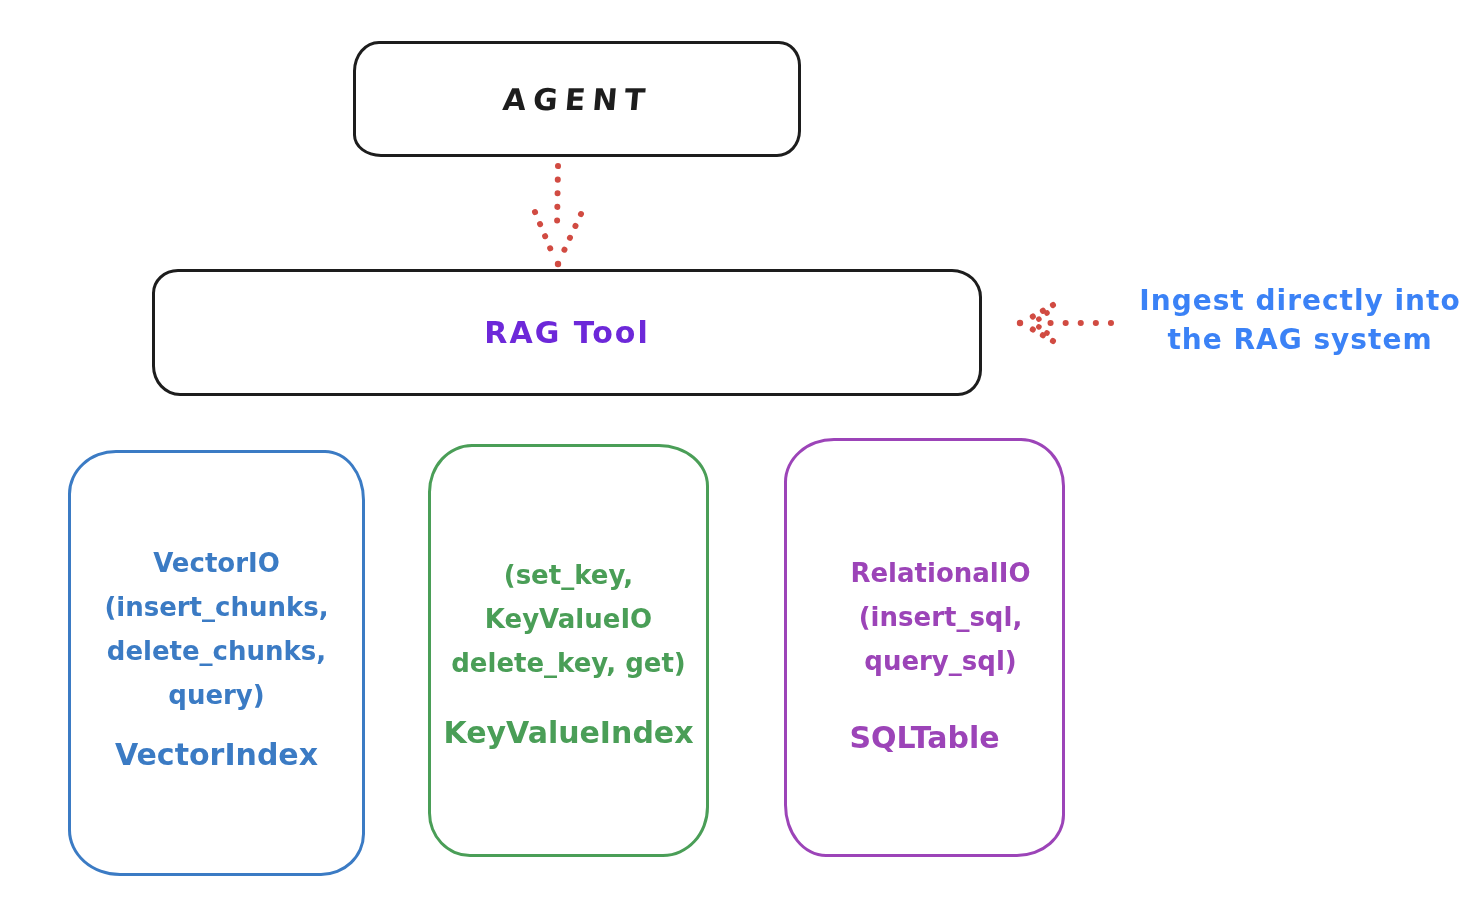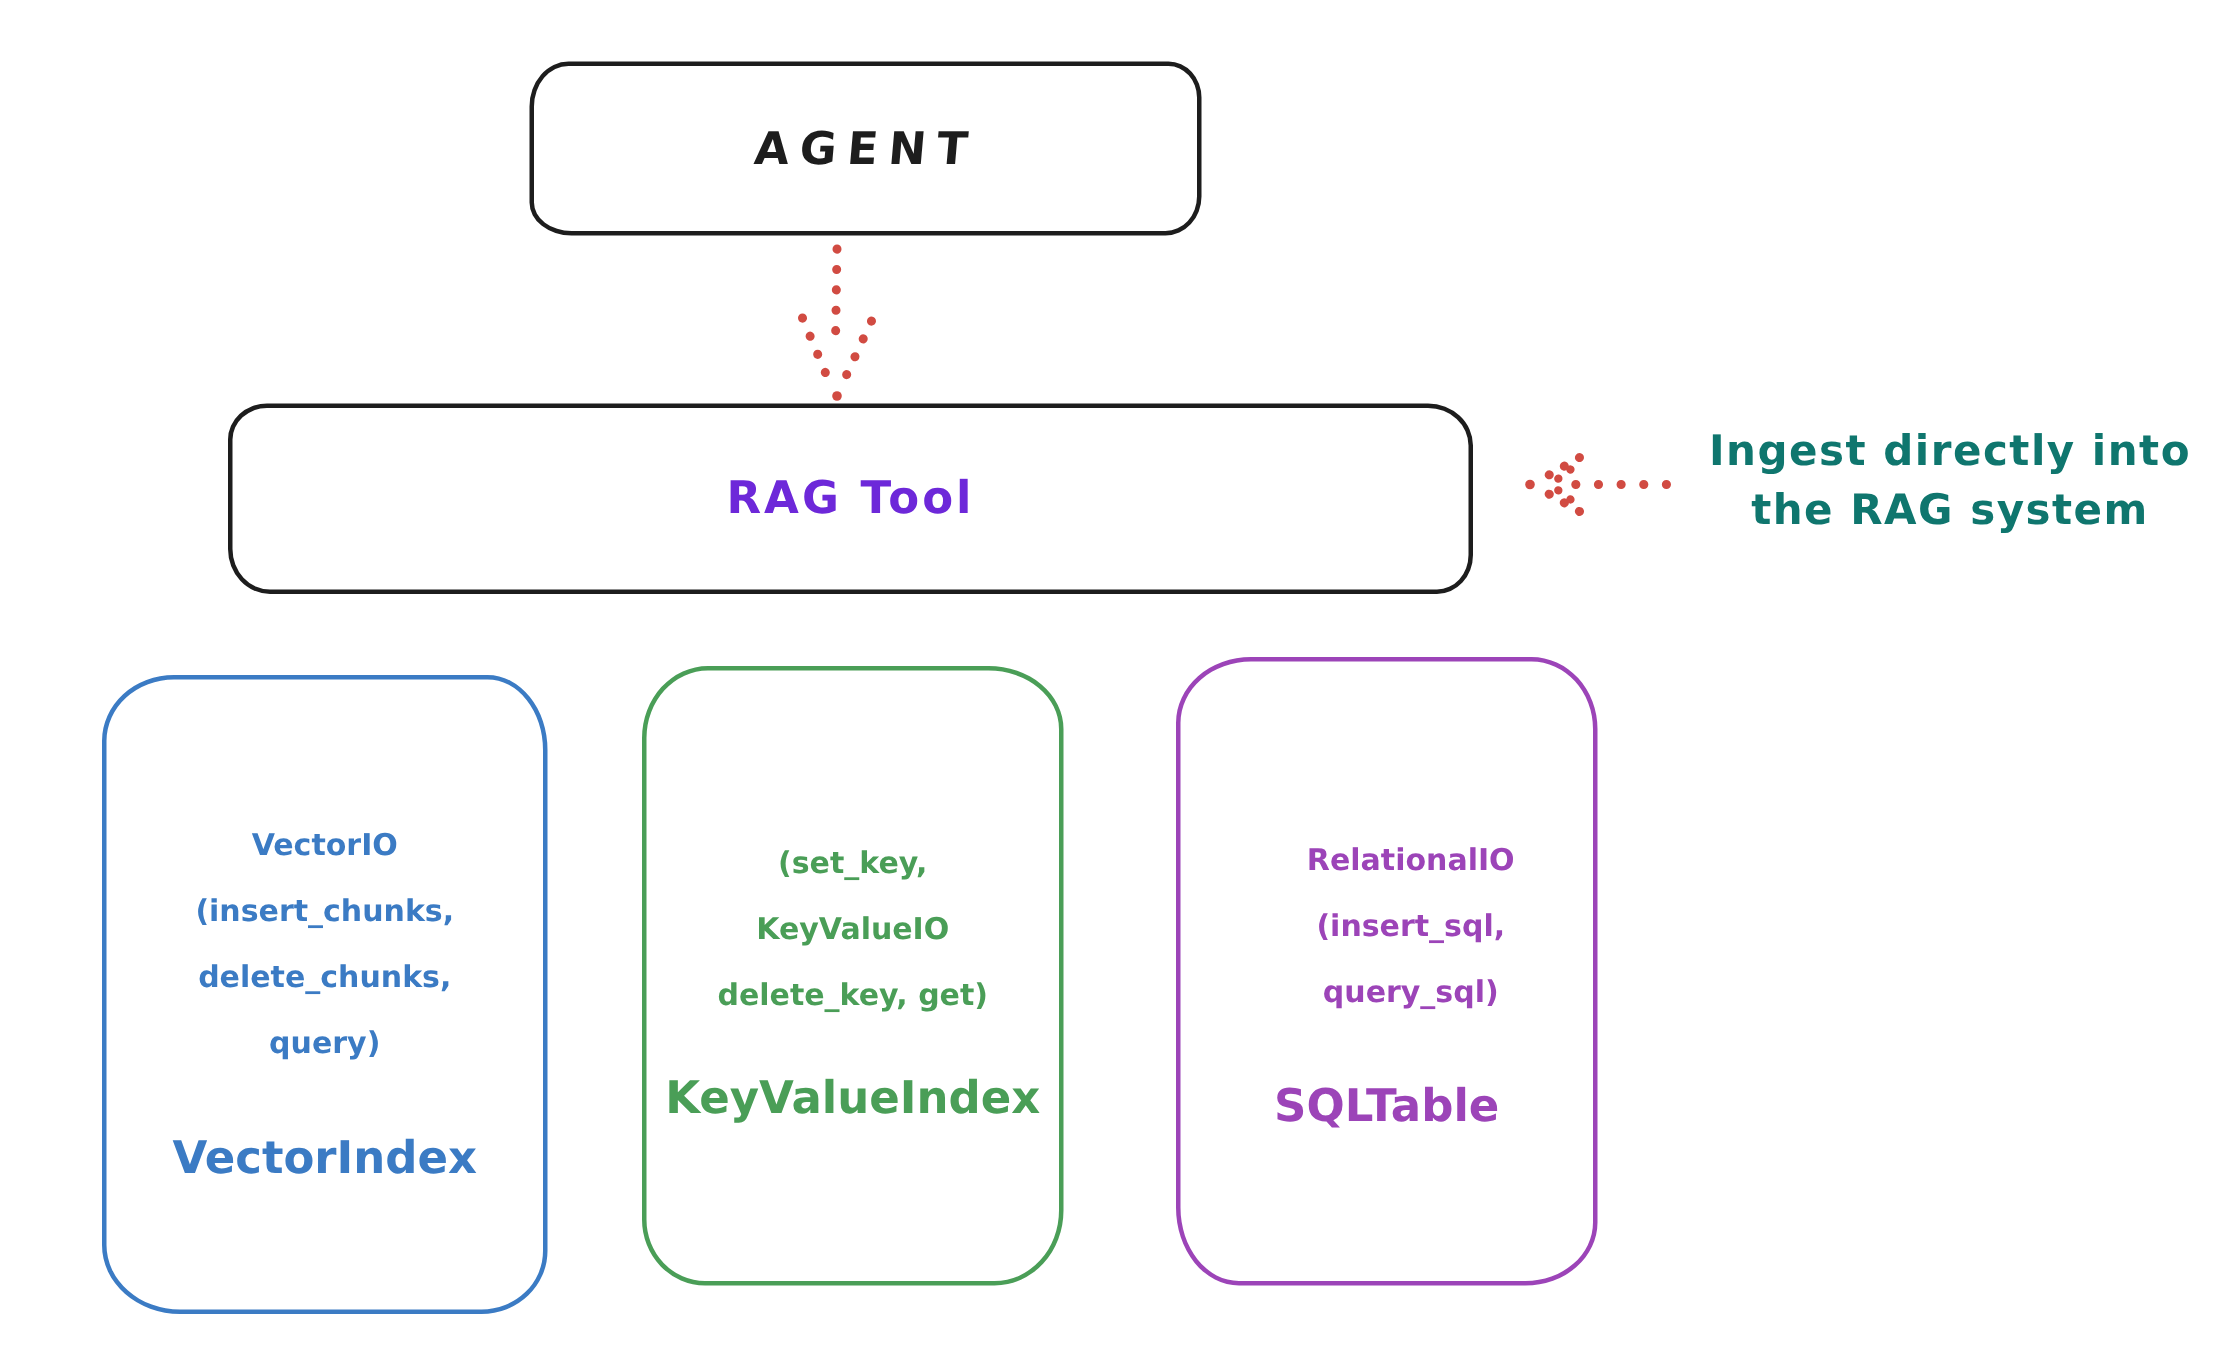--- a/index.html
+++ b/index.html
@@ -52,34 +52,34 @@
   .io-green {
     left: 428px; top: 444px; width: 281px; height: 413px;
     border-color: #4a9e57; color: #4a9e57;
     border-radius: 44px 50px 46px 42px / 48px 42px 50px 44px;
   }
   .io-purple {
     left: 784px; top: 438px; width: 281px; height: 419px;
     border-color: #9c44b8; color: #9c44b8;
     border-radius: 50px 44px 48px 42px / 44px 48px 42px 52px;
   }
-  .io-lines { font-size: 20px; line-height: 44px; }
+  .io-lines { font-size: 26px; line-height: 44px; }
   .io-blue  .io-lines { margin-top: 88px; }
   .io-green .io-lines { margin-top: 106px; }
   .io-purple .io-lines { margin-top: 110px; padding-left: 32px; }
   .io-index { font-size: 30px; line-height: 44px; }
-  .io-blue  .io-index { margin-top: 34px; }
+  .io-blue  .io-index { margin-top: 16px; }
   .io-green .io-index { margin-top: 26px; }
   .io-purple .io-index { margin-top: 33px; }
   .arrow-svg { position: absolute; }
   .annotation {
     position: absolute;
     left: 1122px; top: 281px; width: 356px;
     text-align: center;
-    color: #0f766e;
+    color: #3b82f6;
     font-size: 28px;
     font-weight: bold;
     line-height: 39px;
     letter-spacing: 1px;
   }
 </style>
 </head>
 <body>
 
 <div class="canvas">

